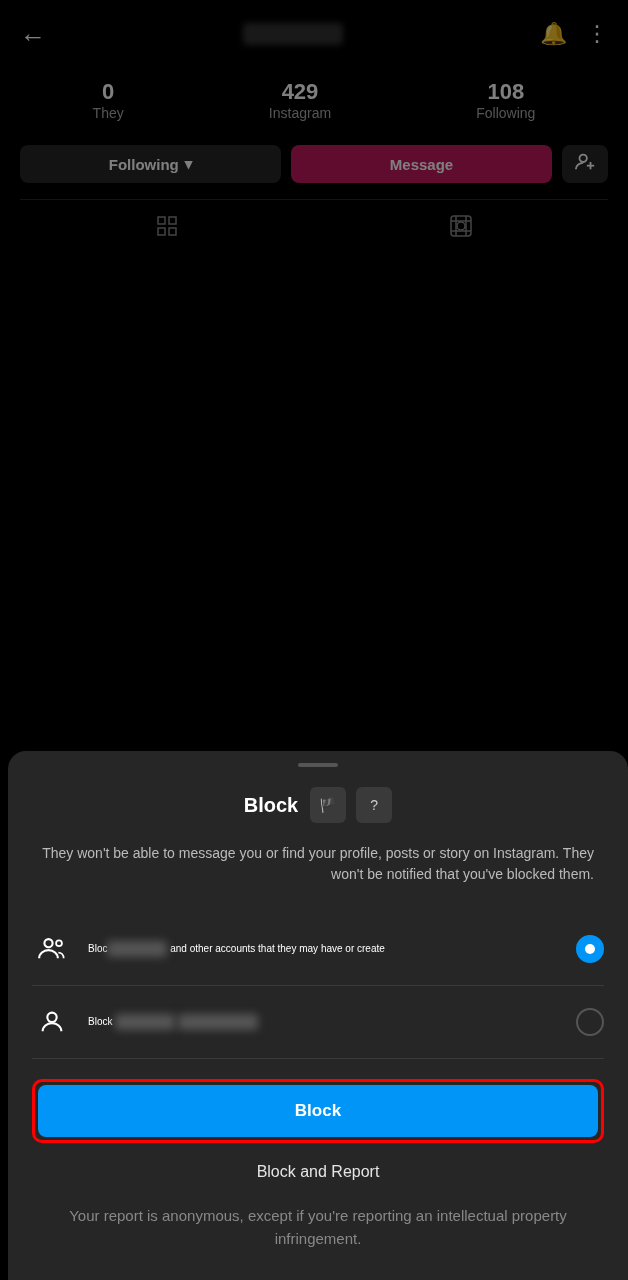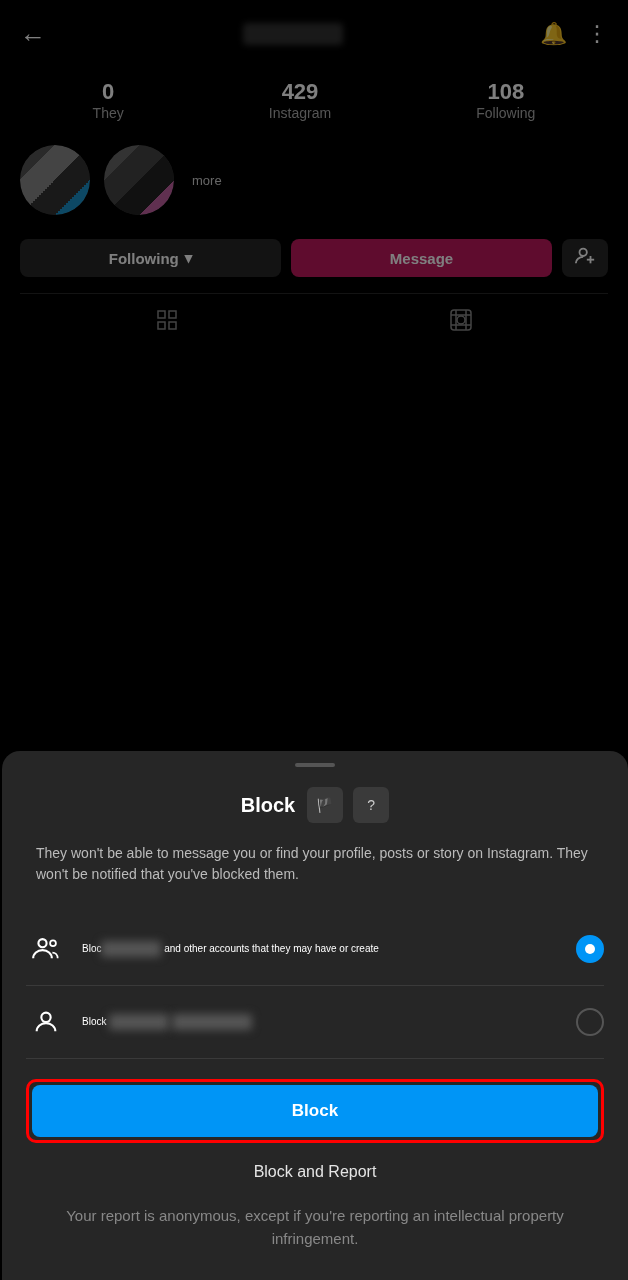--- a/index.html
+++ b/index.html
@@ -175,21 +175,21 @@
       position: absolute;
       top: 0; left: 0; right: 0; bottom: 0;
       background: rgba(0,0,0,0.5);
       z-index: 10;
     }
 
     
     .bottom-sheet {
       position: absolute;
       bottom: 0;
-      left: 2px;
+      left: 8px;
       right: 0;
       background: #262626;
       border-radius: 18px 18px 0 0;
       z-index: 20;
       padding: 12px 24px 30px;
     }
 
     .sheet-handle {
       width: 40px;
       height: 4px;
@@ -221,21 +221,21 @@
       border-radius: 6px;
       display: flex;
       align-items: center;
       justify-content: center;
       font-size: 14px;
       color: #ccc;
       position: relative;
     }
 
     .sheet-description {
-      text-align: left;
+      text-align: right;
       color: #bbb;
       font-size: 14px;
       line-height: 1.5;
       margin-bottom: 28px;
       padding: 0 10px;
     }
 
     
     .block-option {
       display: flex;
@@ -362,33 +362,20 @@
     <div class="stat-item">
       <span class="stat-number">429</span>
       <span class="stat-label">Instagram</span>
     </div>
     <div class="stat-item">
       <span class="stat-number">108</span>
       <span class="stat-label">Following</span>
     </div>
   </div>
 
-  <div class="highlights-row">
-    <div class="highlight-item">
-      <div class="highlight-circle">
-        <div class="highlight-circle-pixels"></div>
-      </div>
-    </div>
-    <div class="highlight-item">
-      <div class="highlight-circle">
-        <div class="highlight-circle-pixels2"></div>
-      </div>
-    </div>
-    <span class="more-label">more</span>
-  </div>
 
   <div class="action-buttons">
     <button class="btn-following">
       <span>Following</span>
       <span>▾</span>
     </button>
     <button class="btn-message">Message</button>
     <button class="btn-add">
       <span>
         <svg width="22" height="22" viewBox="0 0 24 24" fill="none" stroke="white" stroke-width="2">

